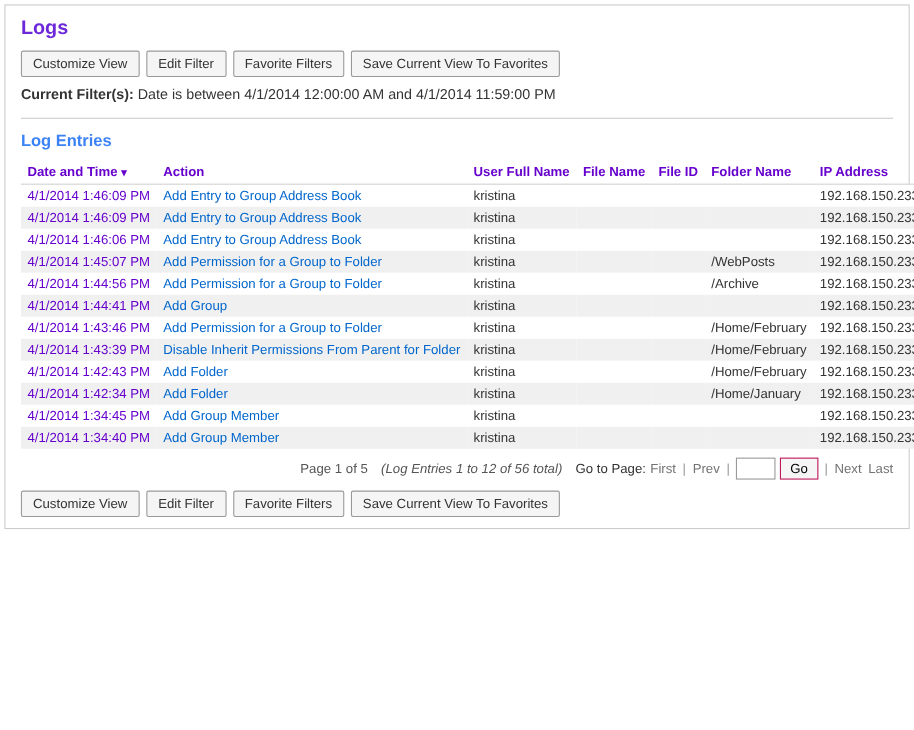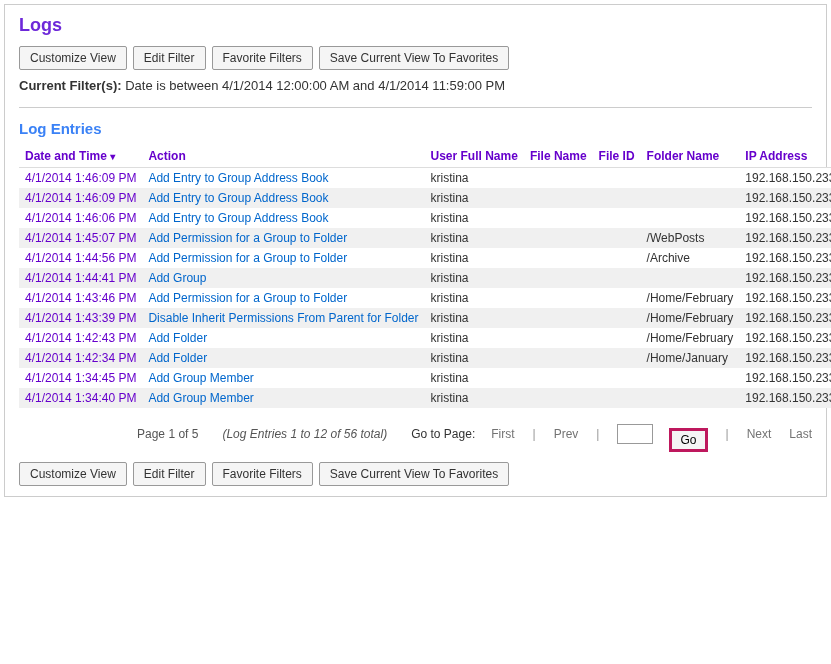--- a/index.html
+++ b/index.html
@@ -87,21 +87,21 @@
       cursor: pointer;
     }
     td.purple-link {
       color: #6600cc;
       cursor: pointer;
     }
     .pagination-area {
       display: flex;
       justify-content: flex-end;
       align-items: center;
-      gap: 16px;
+      gap: 4px;
       margin-top: 8px;
       font-size: 12px;
       color: #333;
     }
     .pagination-area .page-info {
       margin-right: 8px;
       color: #555;
     }
     .pagination-area .log-count {
       font-style: italic;
@@ -110,25 +110,24 @@
     }
     .pagination-area .go-label { color: #333; }
     .pagination-area input.page-input {
       width: 36px;
       border: 1px solid #999;
       padding: 2px 4px;
       font-size: 12px;
     }
     .pagination-area button.go-btn {
       padding: 2px 8px;
-      border: 3px solid #be185d;
+      border: 1px solid #be185d;
       background: #f5f5f5;
       cursor: pointer;
       font-size: 12px;
-      margin-top: 12px;
     }
     .pagination-area .sep { color: #999; margin: 0 2px; }
     .pagination-area a.nav-link {
       color: #737373;
       cursor: pointer;
       text-decoration: none;
     }
     .bottom-toolbar {
       margin-top: 10px;
       display: flex;

